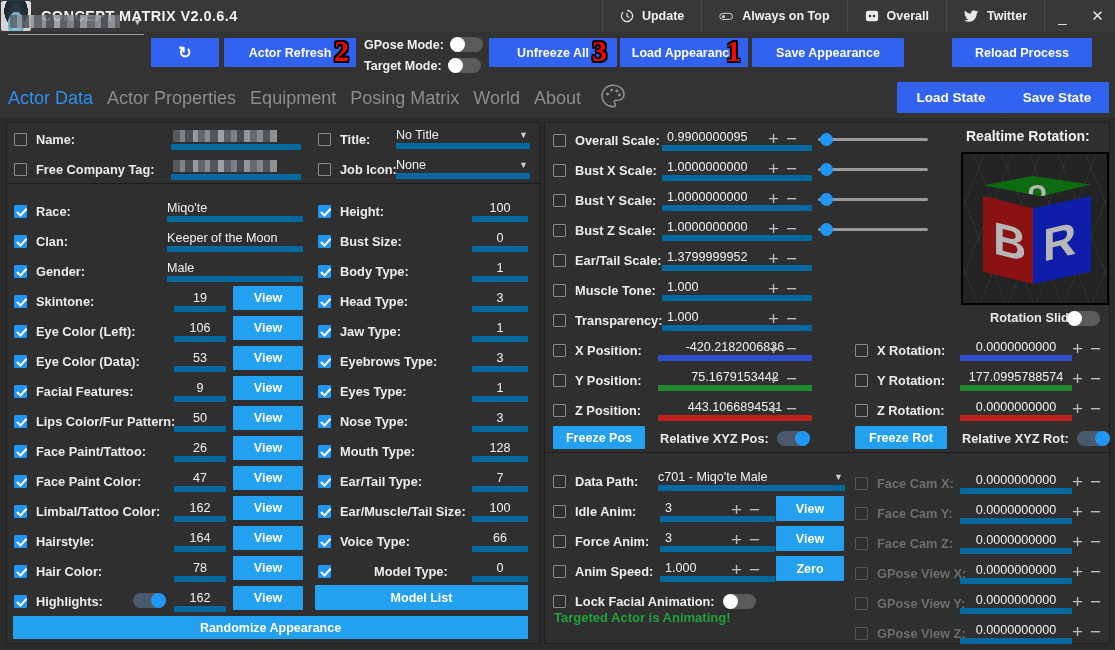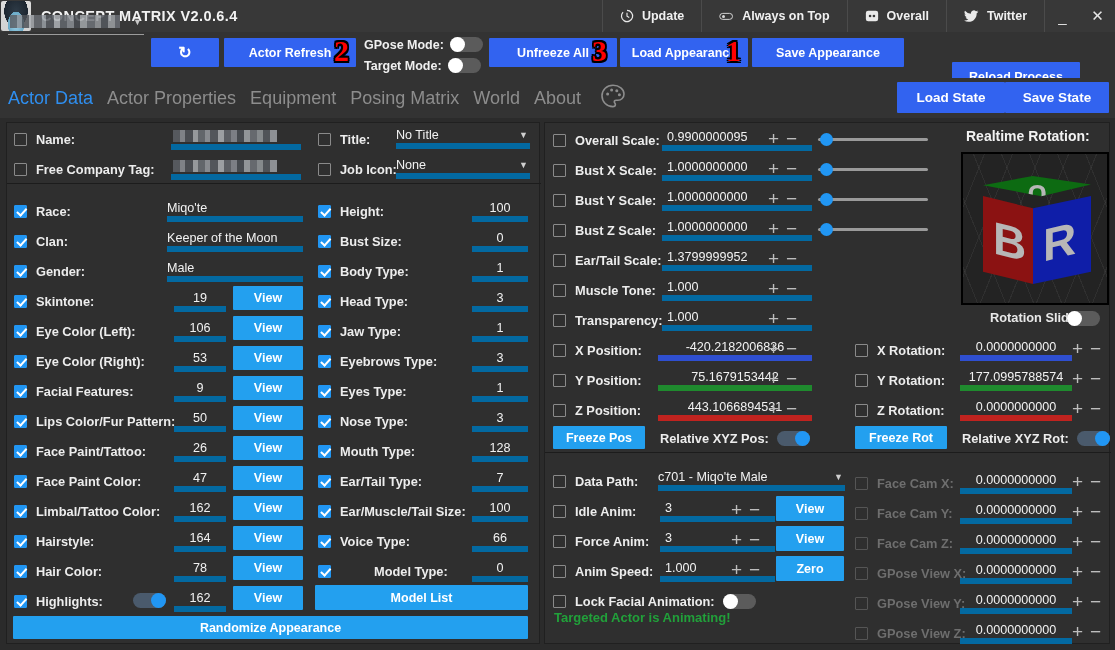--- a/index.html
+++ b/index.html
@@ -67,21 +67,21 @@
     display:flex; align-items:center; justify-content:center; position:absolute;
     font-size:12.5px; border-radius:1px;
   }
   .btn.lite{ background:#23a0ef; }
 
   #btn-refresh-icon{ left:151px; top:38px; width:68px; height:29px; font-size:16px; }
   #btn-actor-refresh{ left:224px; top:38px; width:132px; height:29px; }
   #btn-unfreeze-all{ left:489px; top:38px; width:128px; height:29px; }
   #btn-load-appearance{ left:620px; top:38px; width:128px; height:29px; }
   #btn-save-appearance{ left:752px; top:38px; width:152px; height:29px; }
-  #btn-reload-process{ left:952px; top:38px; width:128px; height:29px;margin-top:24px; }
+  #btn-reload-process{ left:952px; top:38px; width:140px; height:29px; }
 
   .annot{
     position:absolute; font-size:30px; font-weight:bold; color:#ff0000;
     font-family:"Liberation Serif", serif; line-height:1;
     text-shadow:
       -1.6px -1.6px 0 #000, 1.6px -1.6px 0 #000, -1.6px 1.6px 0 #000, 1.6px 1.6px 0 #000,
       0 -1.8px 0 #000, 0 1.8px 0 #000, -1.8px 0 0 #000, 1.8px 0 0 #000;
     pointer-events:none;
   }
 
@@ -355,21 +355,21 @@
       <div class="row" style="left: 14px; top: 318px;">
         <div class="cb checked"></div>
         <span class="lbl" style="margin-left: 9px;">Eye Color (Left):</span>
       </div>
       <div class="field center" style="left: 174px; top: 319px; width: 52px;">
         <span>106</span>
       </div>
       <button class="btn lite" style="left: 233px; top: 316px; width: 70px; height: 24px; font-size: 12.5px;">View</button>
       <div class="row" style="left: 14px; top: 348px;">
         <div class="cb checked"></div>
-        <span class="lbl" style="margin-left: 9px;">Eye Color (Right):</span>
+        <span class="lbl" style="margin-left: 9px;">Eye Color (Data):</span>
       </div>
       <div class="field center" style="left: 174px; top: 349px; width: 52px;">
         <span>53</span>
       </div>
       <button class="btn lite" style="left: 233px; top: 346px; width: 70px; height: 24px; font-size: 12.5px;">View</button>
       <div class="row" style="left: 14px; top: 378px;">
         <div class="cb checked"></div>
         <span class="lbl" style="margin-left: 9px;">Facial Features:</span>
       </div>
       <div class="field center" style="left: 174px; top: 379px; width: 52px;">

